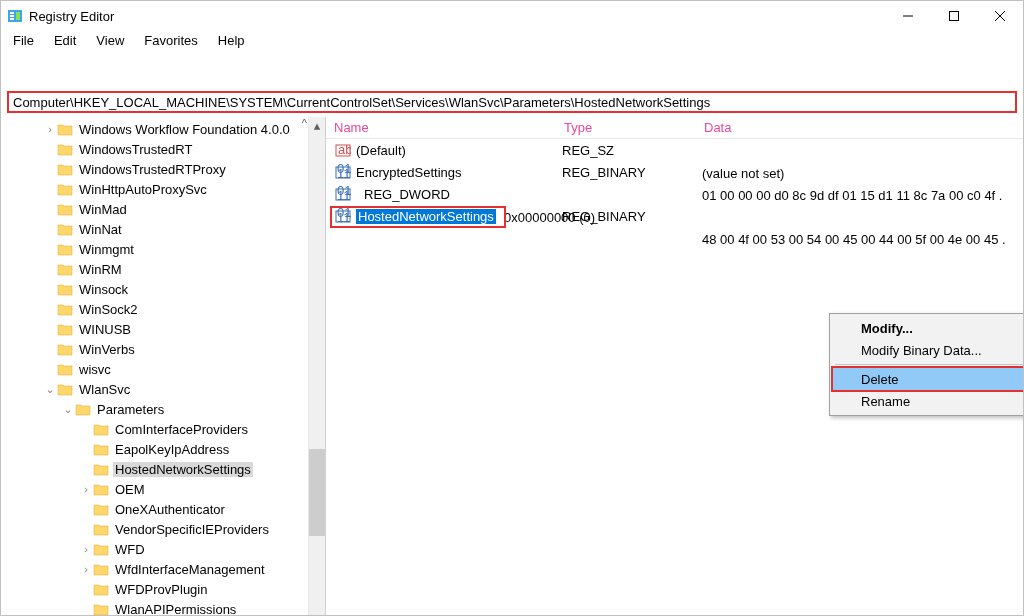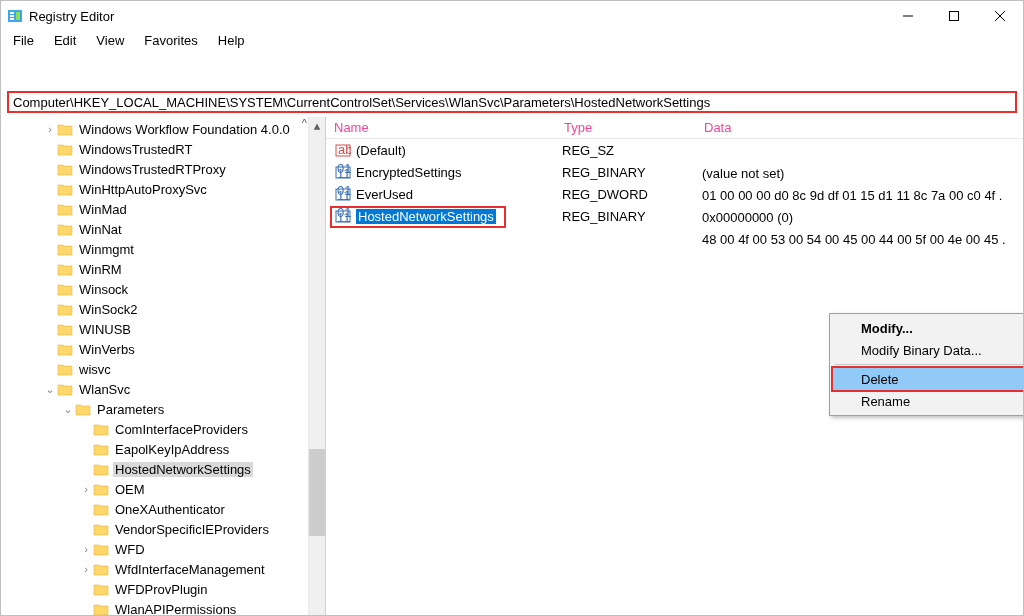--- a/index.html
+++ b/index.html
@@ -411,21 +411,20 @@
           <span class="da">01 00 00 00 d0 8c 9d df 01 15 d1 11 8c 7a 00 c0 4f .</span>
         </div>
         <div class="list-row">
           <span class="ic">
             <svg width="16" height="16" viewBox="0 0 16 16">
               <rect x="1" y="3" width="14" height="11" fill="#fff" stroke="#3b6fb6"></rect>
               <text x="2" y="9" font-size="5" fill="#3b6fb6">011</text>
               <text x="2" y="14" font-size="5" fill="#3b6fb6">110</text>
             </svg>
           </span>
-          <span class="nm"><span>EverUsed</span></span>
           <span class="ty">REG_DWORD</span>
           <span class="da">0x00000000 (0)</span>
         </div>
         <div class="list-row sel">
           <span class="ic">
             <svg width="16" height="16" viewBox="0 0 16 16">
               <rect x="1" y="3" width="14" height="11" fill="#fff" stroke="#3b6fb6"></rect>
               <text x="2" y="9" font-size="5" fill="#3b6fb6">011</text>
               <text x="2" y="14" font-size="5" fill="#3b6fb6">110</text>
             </svg>

